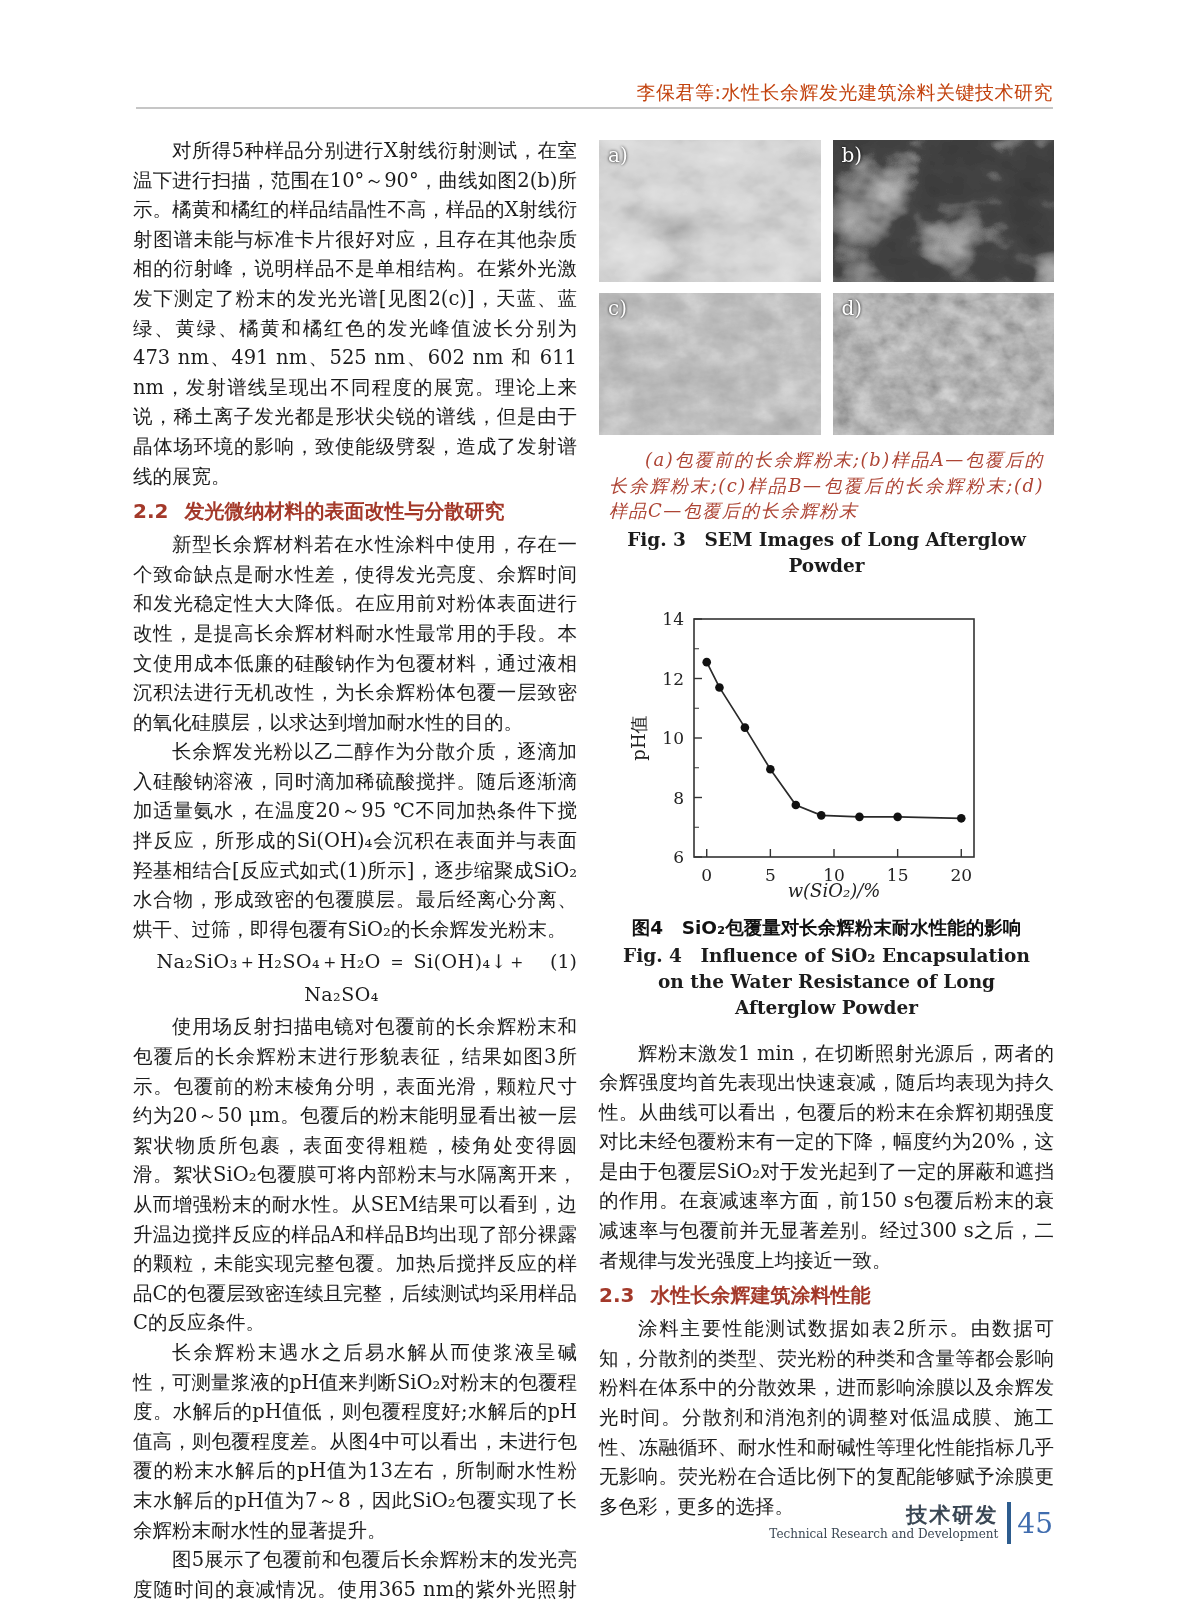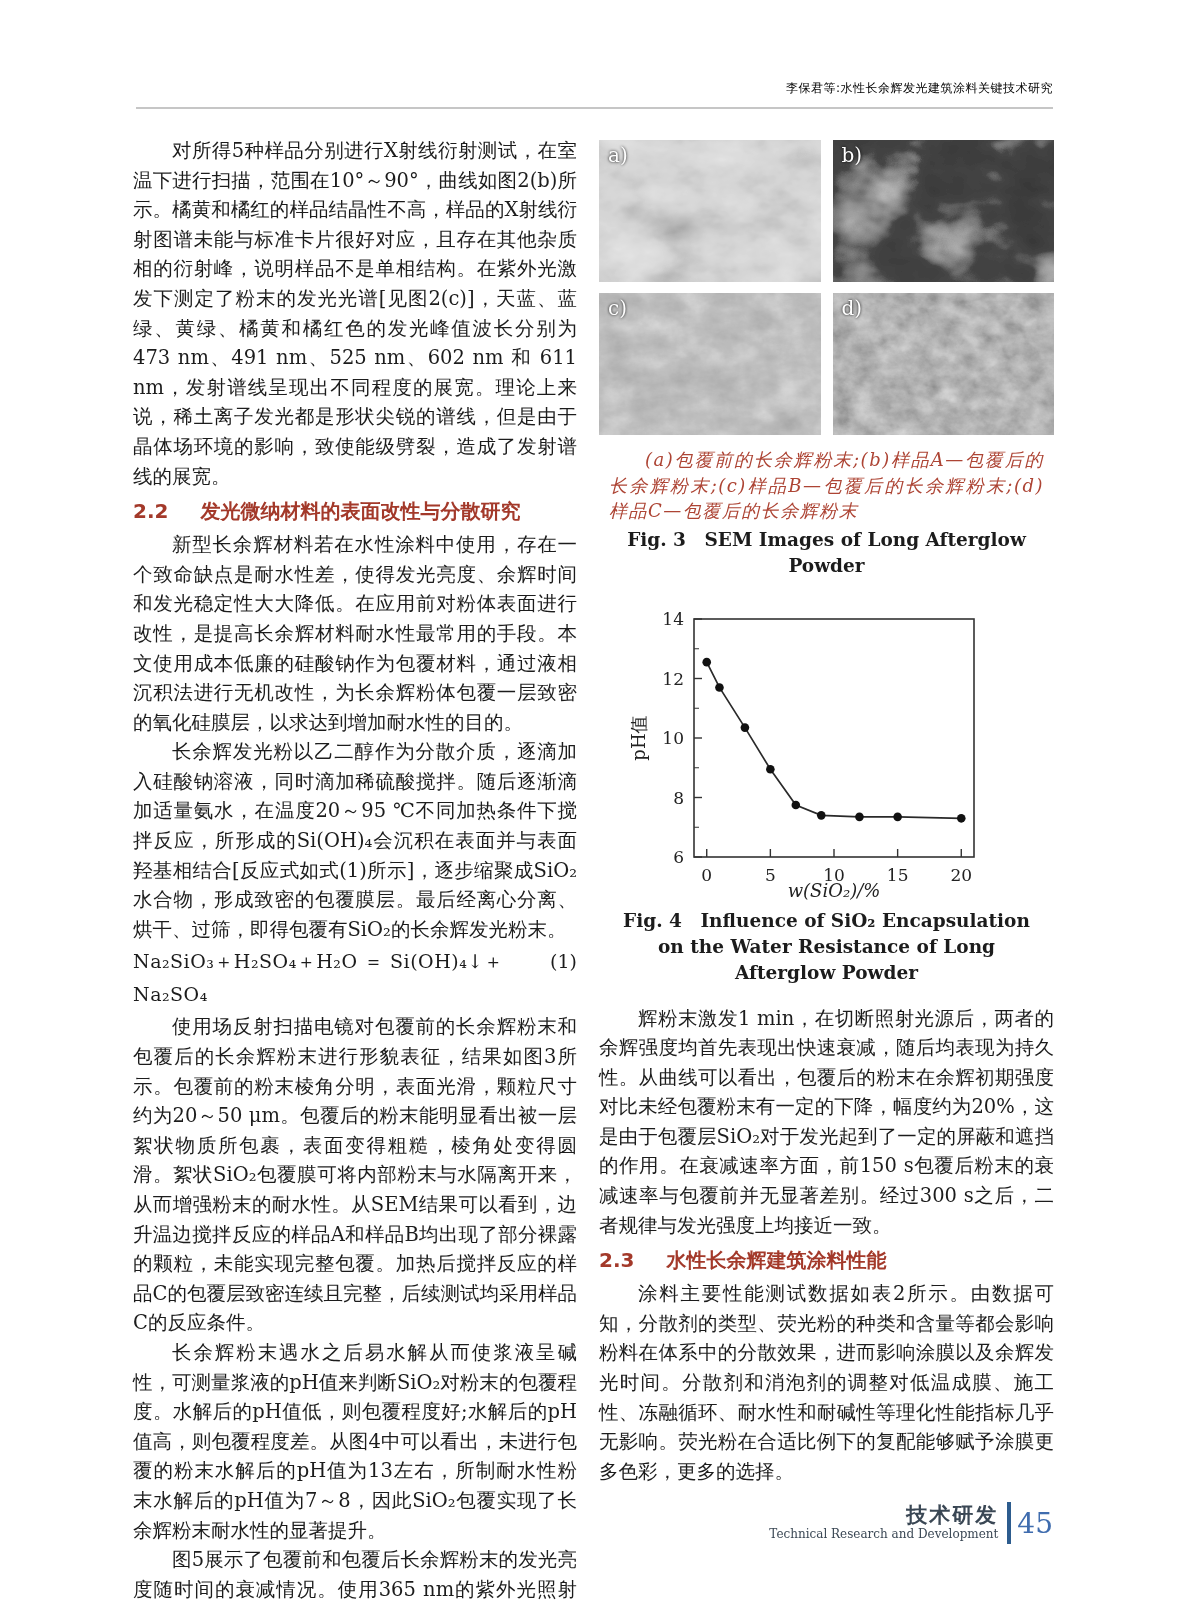--- a/index.html
+++ b/index.html
@@ -4,33 +4,33 @@
 <style>
   html,body{margin:0;padding:0;background:#ffffff;}
   .page{
     position:relative;width:1187px;height:1600px;background:#ffffff;overflow:hidden;
     font-family:"DejaVu Serif","Liberation Serif",serif;color:#1c1c1c;
   }
   
   .running-head{
     position:absolute;top:80px;left:136px;width:917px;text-align:right;
     font-family:"DejaVu Sans","Liberation Sans",sans-serif;
-    font-size:12px;color:#000000;letter-spacing:.5px;
+    font-size:19px;color:#c2410c;letter-spacing:.5px;
   }
   .head-rule{position:absolute;top:107px;left:136px;width:917px;border-top:2px solid #c6c6c6;}
   
   .col-left{position:absolute;left:133px;top:136px;width:444px;}
   .col-right{position:absolute;left:599px;top:140px;width:455px;}
   p.para{margin:0;font-size:19.5px;line-height:29.6px;text-align:justify;text-indent:2em;}
   h3.sec{
     margin:7px 0 5px 0;font-size:20px;font-weight:bold;color:#a3392a;
-    font-family:"DejaVu Sans","Liberation Sans",sans-serif;display:flex;gap:32px;align-items:baseline;
+    font-family:"DejaVu Sans","Liberation Sans",sans-serif;display:flex;gap:16px;align-items:baseline;
   }
   .equation{display:flex;align-items:baseline;font-size:19px;line-height:33px;margin:1px 0;}
-  .eq-formula{flex:1;text-align:left;letter-spacing:.5px;}
+  .eq-formula{flex:1;text-align:center;letter-spacing:.5px;}
   .eq-number{text-align:right;}
   
   .sem-grid{display:grid;grid-template-columns:1fr 1fr;gap:11px 12px;}
   .sem-panel{position:relative;height:142px;background:#151515;overflow:hidden;}
   .sem-panel svg{display:block;width:100%;height:100%;}
   .sem-label{
     position:absolute;top:3px;left:9px;color:#ffffff;font-size:20px;
     font-family:"DejaVu Serif","Liberation Serif",serif;text-shadow:0 0 3px #000;
   }
   .fig-note{
@@ -197,20 +197,21 @@
           <circle cx="171.36363636363637" cy="168.2375" r="4.3" fill="#111111"></circle>
           <circle cx="196.8181818181818" cy="203.9375" r="4.3" fill="#111111"></circle>
           <circle cx="222.27272727272725" cy="214.35" r="4.3" fill="#111111"></circle>
           <circle cx="260.4545454545455" cy="215.8375" r="4.3" fill="#111111"></circle>
           <circle cx="298.6363636363636" cy="215.8375" r="4.3" fill="#111111"></circle>
           <circle cx="362.2727272727273" cy="217.32500000000002" r="4.3" fill="#111111"></circle>
           <text x="235" y="296" text-anchor="middle" class="axis-label">w(SiO₂)/%</text>
           <text x="46" y="137" text-anchor="middle" class="axis-label-cn" transform="rotate(-90 46 137)">pH值</text>
         </svg>
     </div>
+    <p class="cap-cn" style="margin-top:10px;">图4　SiO₂包覆量对长余辉粉末耐水性能的影响</p>
     <p class="cap-en">Fig. 4　Influence of SiO₂ Encapsulation on the Water Resistance of Long Afterglow Powder</p>
 
     <p class="para rc-para" style="margin-top:18px;">辉粉末激发1 min，在切断照射光源后，两者的余辉强度均首先表现出快速衰减，随后均表现为持久性。从曲线可以看出，包覆后的粉末在余辉初期强度对比未经包覆粉末有一定的下降，幅度约为20%，这是由于包覆层SiO₂对于发光起到了一定的屏蔽和遮挡的作用。在衰减速率方面，前150 s包覆后粉末的衰减速率与包覆前并无显著差别。经过300 s之后，二者规律与发光强度上均接近一致。</p>
 
     <h3 class="sec">
       <span>2.3</span>
       <span>水性长余辉建筑涂料性能</span>
     </h3>
 
     <p class="para">涂料主要性能测试数据如表2所示。由数据可知，分散剂的类型、荧光粉的种类和含量等都会影响粉料在体系中的分散效果，进而影响涂膜以及余辉发光时间。分散剂和消泡剂的调整对低温成膜、施工性、冻融循环、耐水性和耐碱性等理化性能指标几乎无影响。荧光粉在合适比例下的复配能够赋予涂膜更多色彩，更多的选择。</p>

